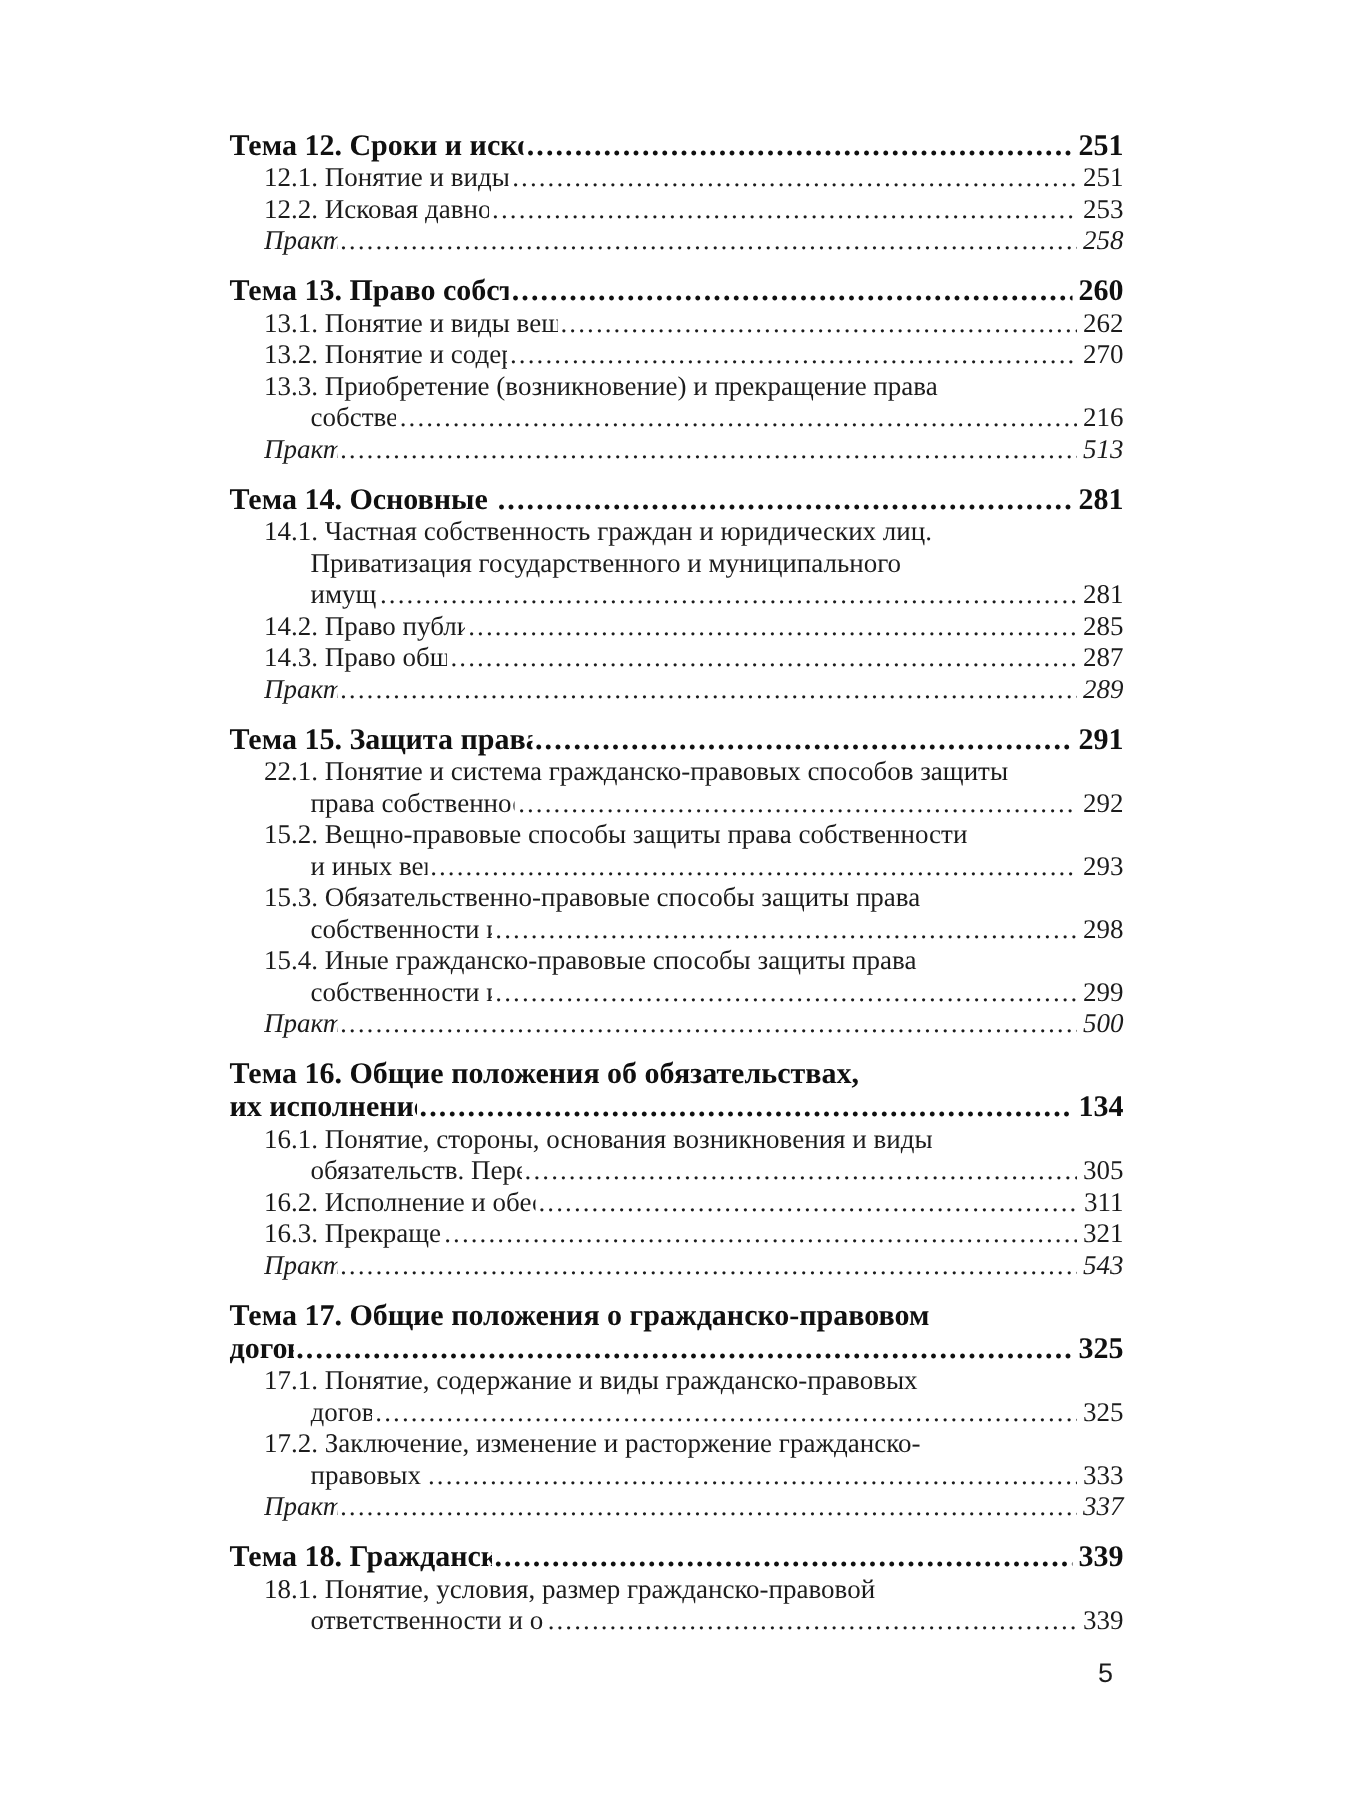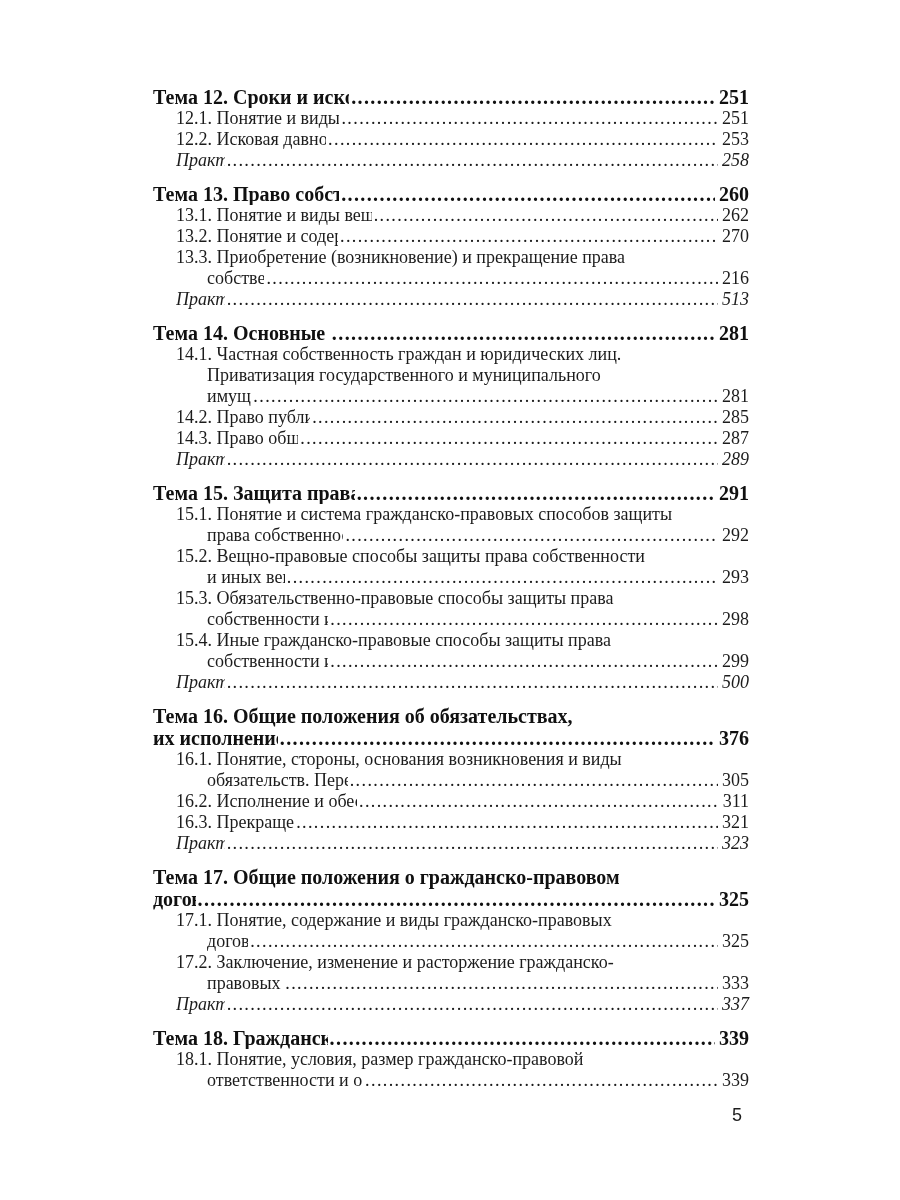--- a/index.html
+++ b/index.html
@@ -151,21 +151,21 @@
           <span class="dots"></span>
           <span class="pg">289</span>
         </div>
       </div>
       <div class="toc-section">
         <div class="row hline">
           <span class="text">Тема 15. Защита права собственности и иных вещных прав</span>
           <span class="dots"></span>
           <span class="pg">291</span>
         </div>
-        <div class="iline ind1">15.1. Понятие и система гражданско-правовых способов защиты</div>
+        <div class="iline ind1">22.1. Понятие и система гражданско-правовых способов защиты</div>
         <div class="row iline ind2">
           <span class="text">права собственности и иных вещных прав</span>
           <span class="dots"></span>
           <span class="pg">292</span>
         </div>
         <div class="iline ind1">15.2. Вещно-правовые способы защиты права собственности</div>
         <div class="row iline ind2">
           <span class="text">и иных вещных прав</span>
           <span class="dots"></span>
           <span class="pg">293</span>
@@ -186,42 +186,42 @@
           <span class="text">Практикум</span>
           <span class="dots"></span>
           <span class="pg">500</span>
         </div>
       </div>
       <div class="toc-section">
         <div class="hline">Тема 16. Общие положения об обязательствах,</div>
         <div class="row hline">
           <span class="text">их исполнение и прекращение</span>
           <span class="dots"></span>
-          <span class="pg">376</span>
+          <span class="pg">134</span>
         </div>
         <div class="iline ind1">16.1. Понятие, стороны, основания возникновения и виды</div>
         <div class="row iline ind2">
           <span class="text">обязательств. Перемена лиц в обязательстве</span>
           <span class="dots"></span>
           <span class="pg">305</span>
         </div>
         <div class="row iline ind1">
           <span class="text">16.2. Исполнение и обеспечение исполнения обязательств</span>
           <span class="dots"></span>
           <span class="pg">311</span>
         </div>
         <div class="row iline ind1">
           <span class="text">16.3. Прекращение обязательств</span>
           <span class="dots"></span>
           <span class="pg">321</span>
         </div>
         <div class="row iline ind1 italic">
           <span class="text">Практикум</span>
           <span class="dots"></span>
-          <span class="pg">323</span>
+          <span class="pg">543</span>
         </div>
       </div>
       <div class="toc-section">
         <div class="hline">Тема 17. Общие положения о гражданско-правовом</div>
         <div class="row hline">
           <span class="text">договоре</span>
           <span class="dots"></span>
           <span class="pg">325</span>
         </div>
         <div class="iline ind1">17.1. Понятие, содержание и виды гражданско-правовых</div>

